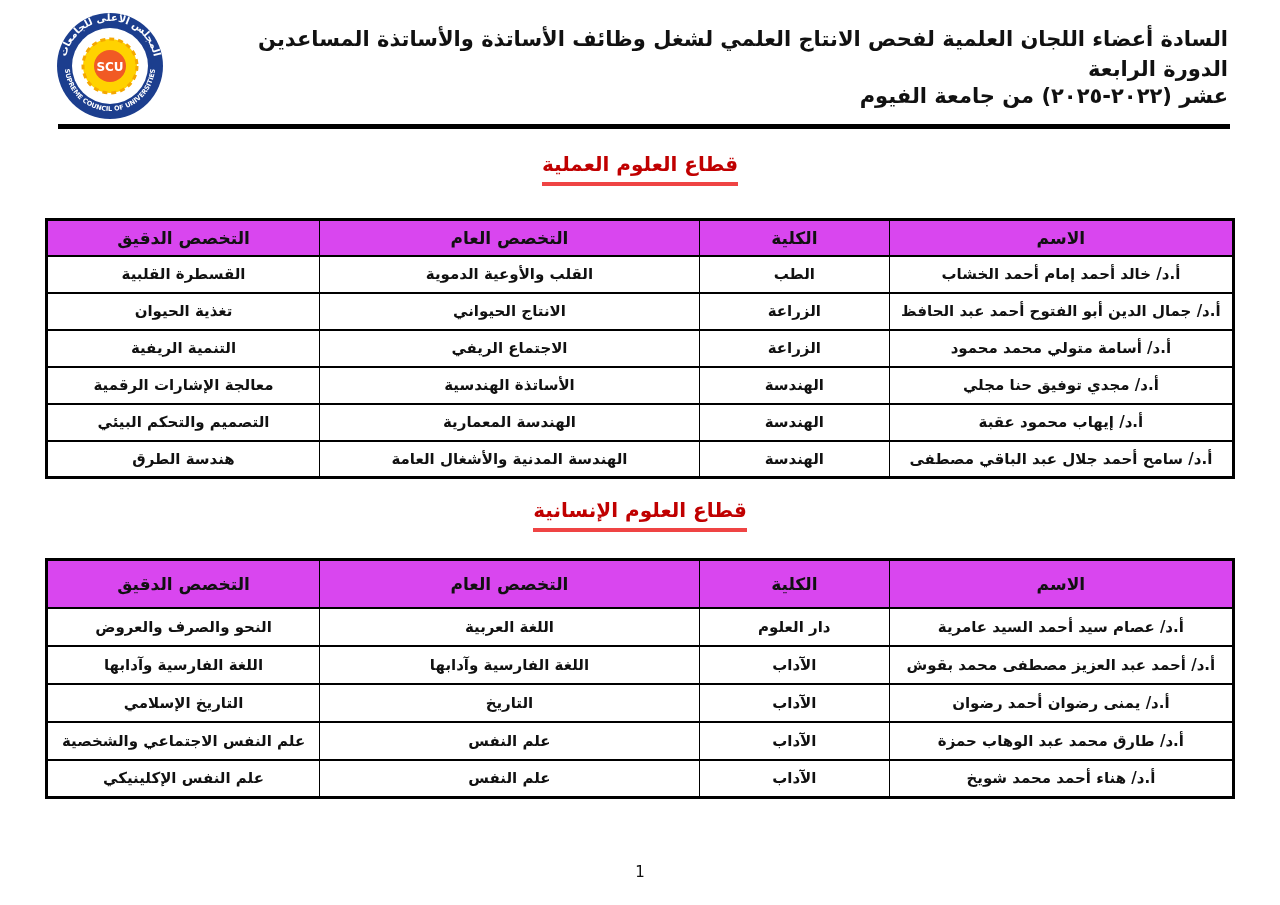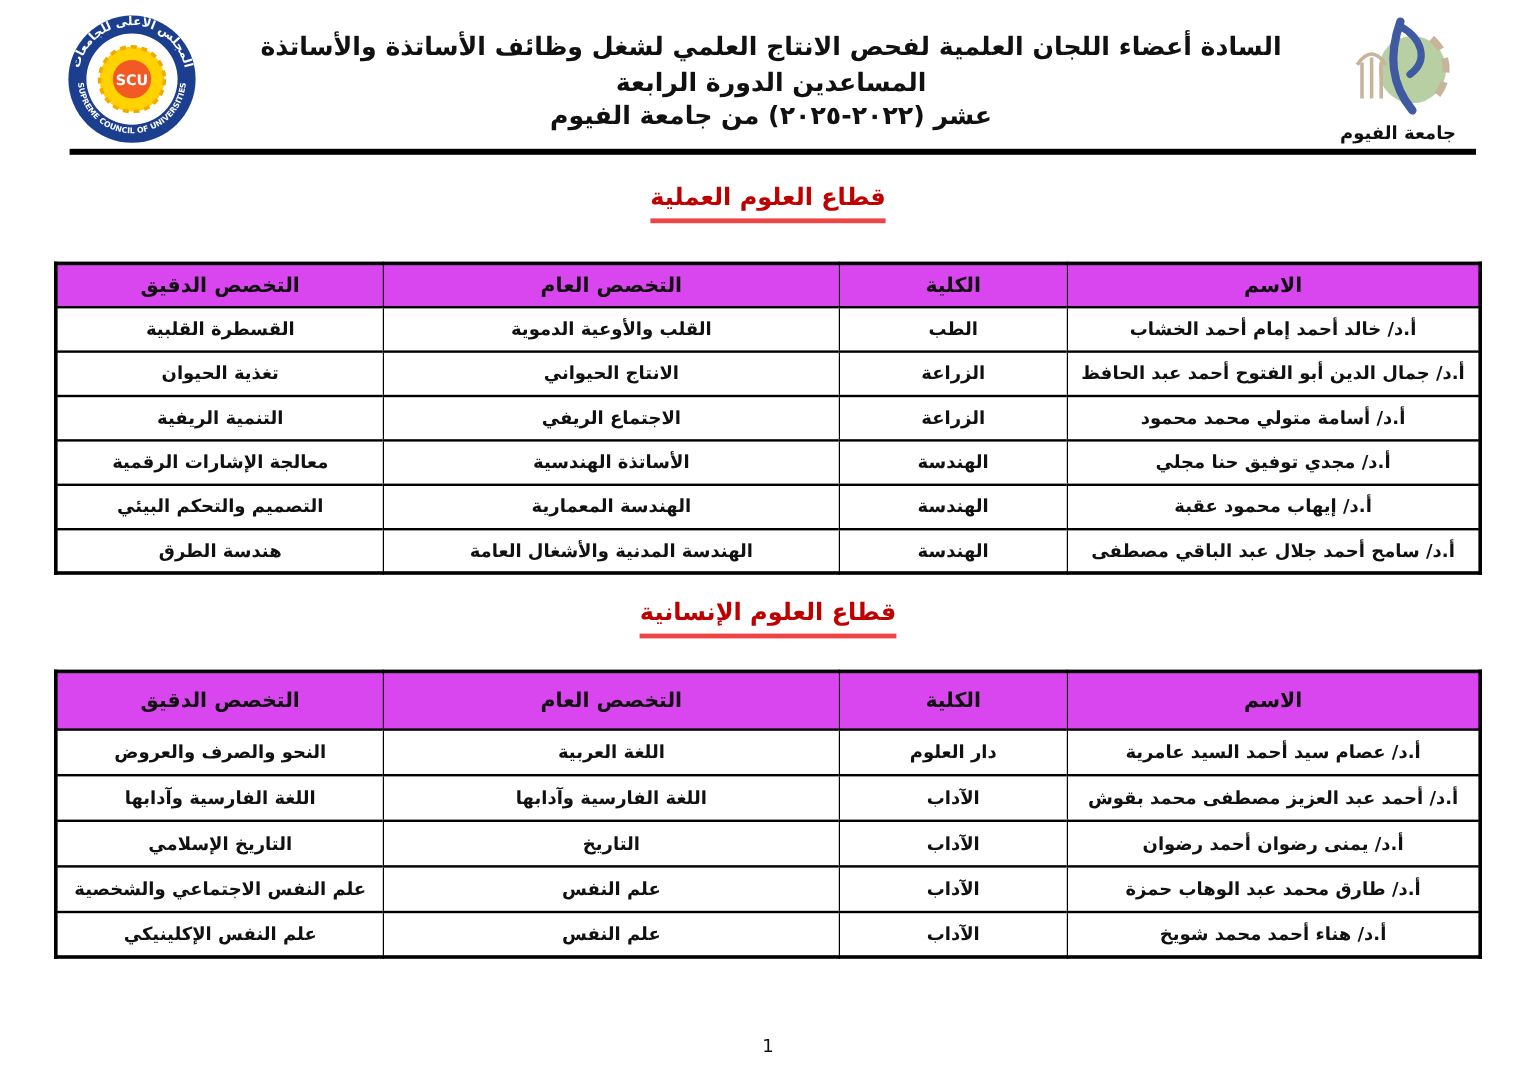--- a/index.html
+++ b/index.html
@@ -5,21 +5,21 @@
   * { margin:0; padding:0; box-sizing:border-box; }
   html,body { background:#ffffff; }
   body { font-family:"DejaVu Sans", sans-serif; color:#111; }
   .page { position:relative; width:1280px; height:905px; background:#ffffff; overflow:hidden; margin:0 auto; }
 
   
   .header { position:absolute; top:10px; left:55px; right:40px; height:112px; display:flex; align-items:center; }
   .logo-left { width:140px; display:flex; justify-content:flex-start; align-items:flex-start; }
   .logo-right { width:150px; display:flex; flex-direction:column; align-items:center; justify-content:flex-start; }
   .logo-right .logo-caption { font-size:15px; font-weight:bold; direction:rtl; margin-top:-2px; }
-  .header-title { flex:1; text-align:center; direction:rtl; font-weight:bold; padding:0 12px; }
+  .header-title { flex:1; text-align:right; direction:rtl; font-weight:bold; padding:0 12px; }
   .header-title .line1 { font-size:21px; line-height:1.45; }
   .header-title .line2 { font-size:21px; margin-top:0; }
 
   .rule { position:absolute; top:124px; left:58px; width:1172px; height:5px; background:#000; }
 
   
   .section-title { position:absolute; width:100%; text-align:center; direction:rtl; }
   .section-title span { display:inline-block; color:#C00000; font-weight:bold; font-size:20px;
                         border-bottom:4px solid #ef4444; padding-bottom:6px; }
   #title1 { top:152px; }
@@ -64,31 +64,20 @@
           <textPath href="#scuArcBot" startOffset="50%" text-anchor="middle">SUPREME COUNCIL OF UNIVERSITIES</textPath>
         </text>
       </svg>
     </div>
 
     <div class="header-title">
       <div class="line1">السادة أعضاء اللجان العلمية لفحص الانتاج العلمي لشغل وظائف الأساتذة والأساتذة المساعدين الدورة الرابعة</div>
       <div class="line2">عشر (٢٠٢٢-٢٠٢٥) من جامعة الفيوم</div>
     </div>
 
-    <div class="logo-right">
-      <svg width="120" height="92" viewBox="0 0 120 92">
-        <circle cx="72" cy="46" r="28" fill="#B8CFA4"></circle>
-        <path d="M 30 70 L 30 40 M 38 70 L 38 36 M 46 70 L 46 40" stroke="#C8B39B" stroke-width="3" fill="none"></path>
-        <path d="M 26 42 Q 38 24 50 42" stroke="#C8B39B" stroke-width="3" fill="none"></path>
-        <path d="M 62 6 C 52 34 54 58 72 80" stroke="#3F5AA0" stroke-width="7" fill="none" stroke-linecap="round"></path>
-        <path d="M 62 10 C 80 20 86 38 70 50" stroke="#3F5AA0" stroke-width="6" fill="none" stroke-linecap="round"></path>
-        <path d="M 88 20 A 34 34 0 0 1 88 72" stroke="#C8B39B" stroke-width="6" fill="none" stroke-dasharray="12 8"></path>
-      </svg>
-      <div class="logo-caption">جامعة الفيوم</div>
-    </div>
 
   </div>
 
   <div class="rule"></div>
 
   <div class="section-title" id="title1">
     <span>قطاع العلوم العملية</span>
   </div>
 
   <table class="tbl" id="table1">

